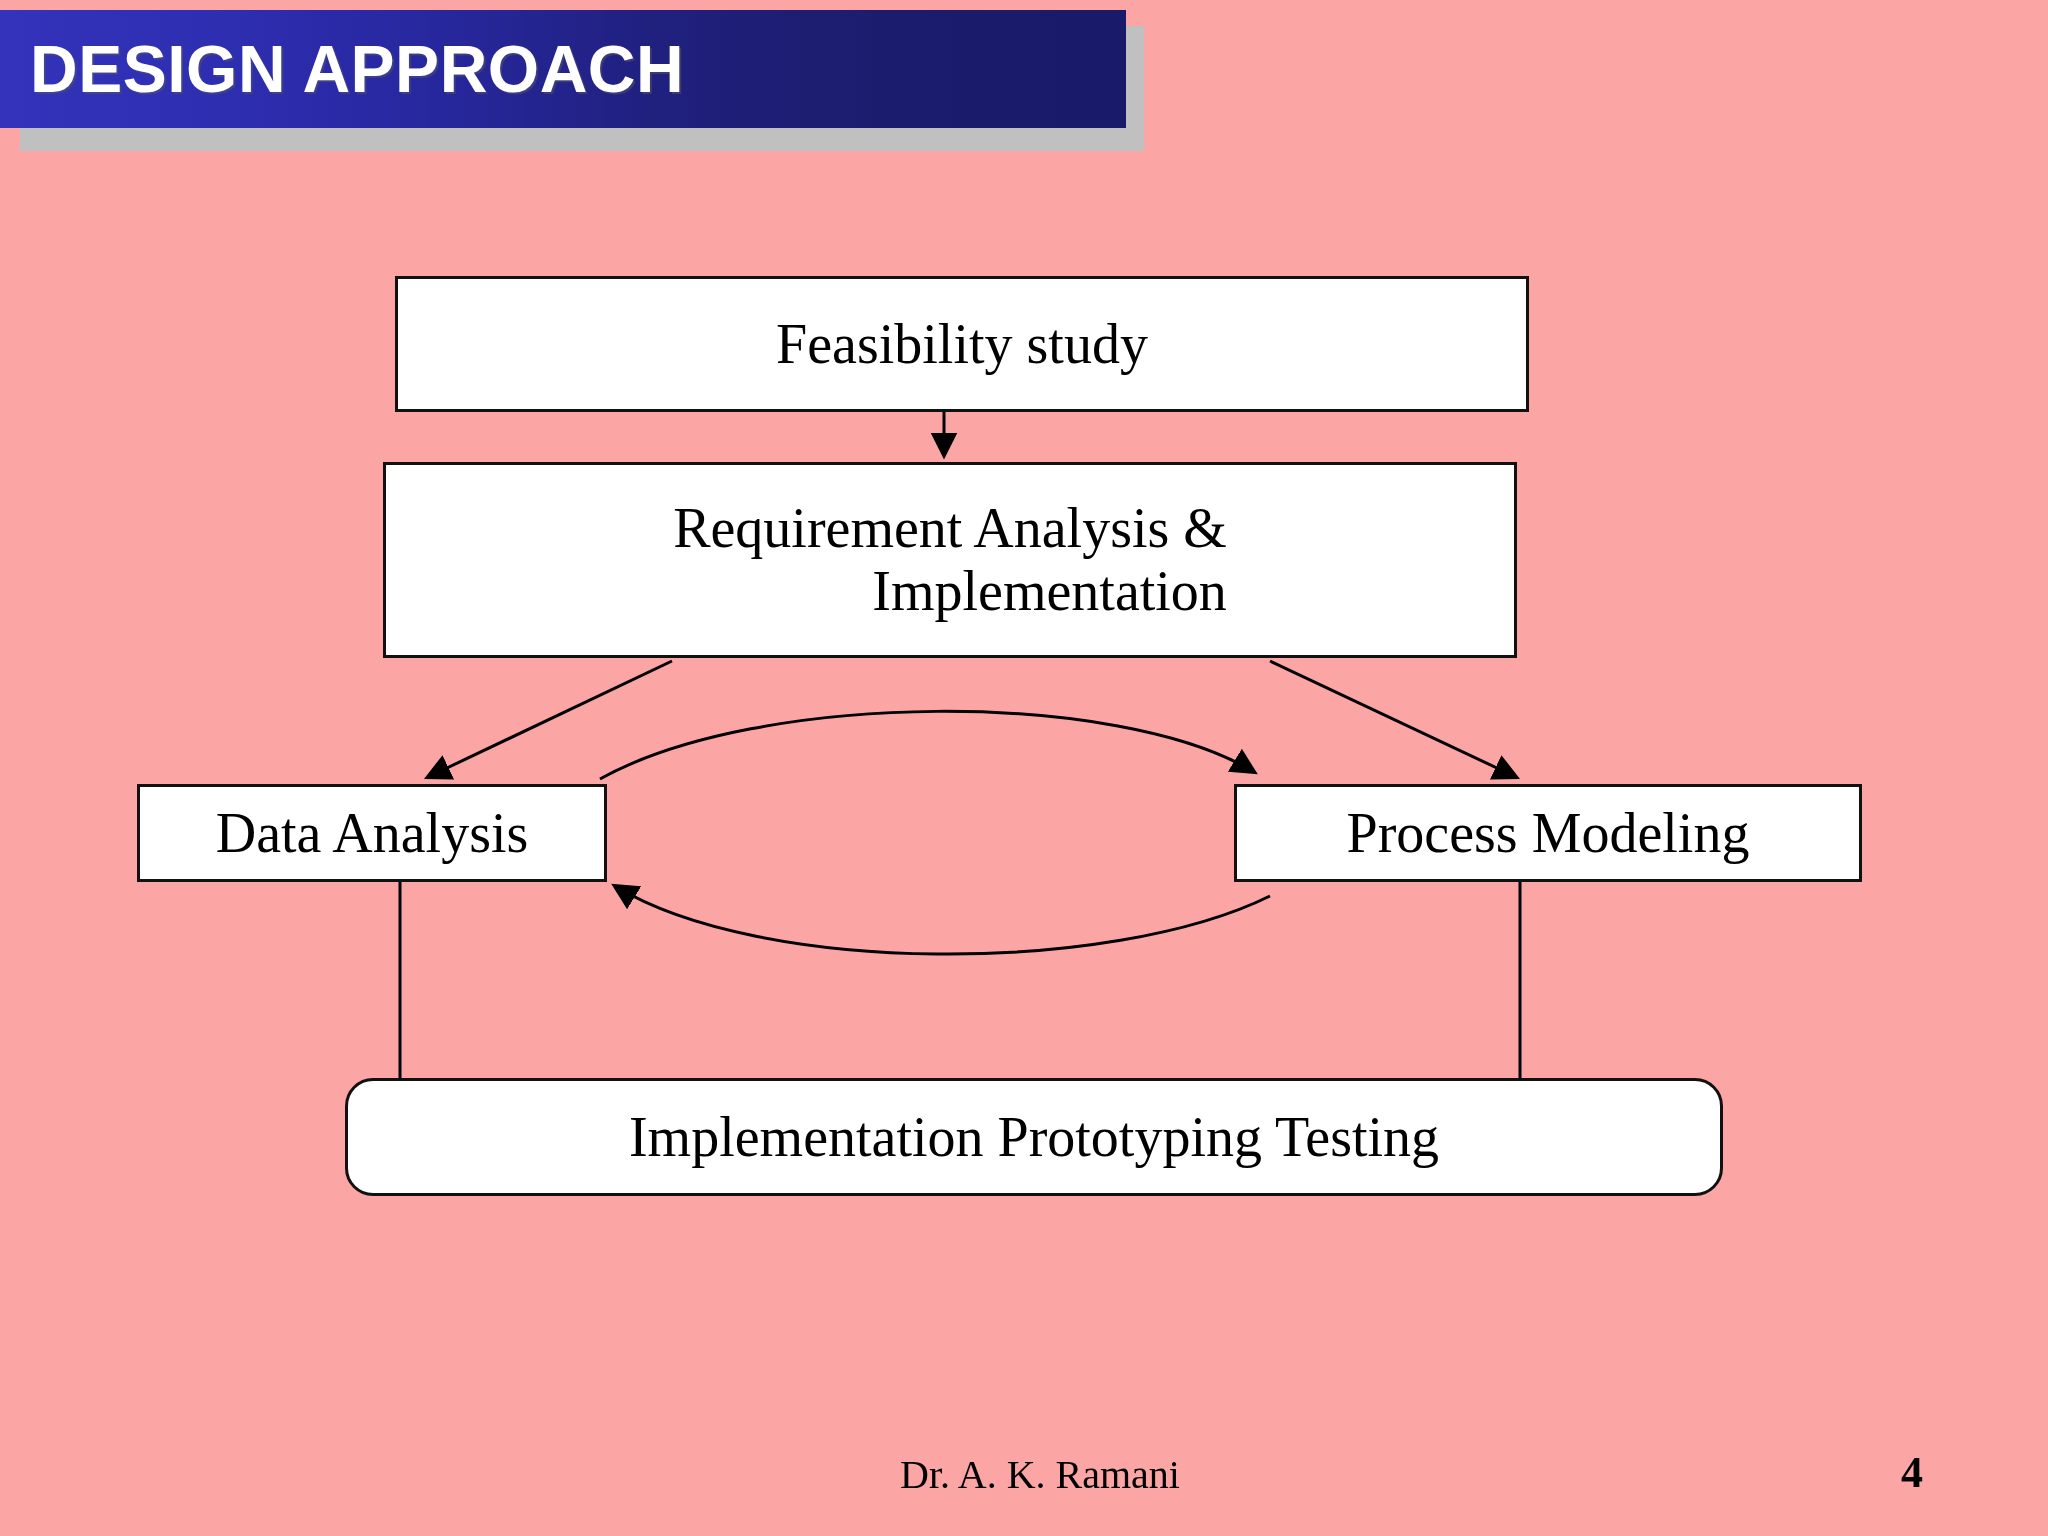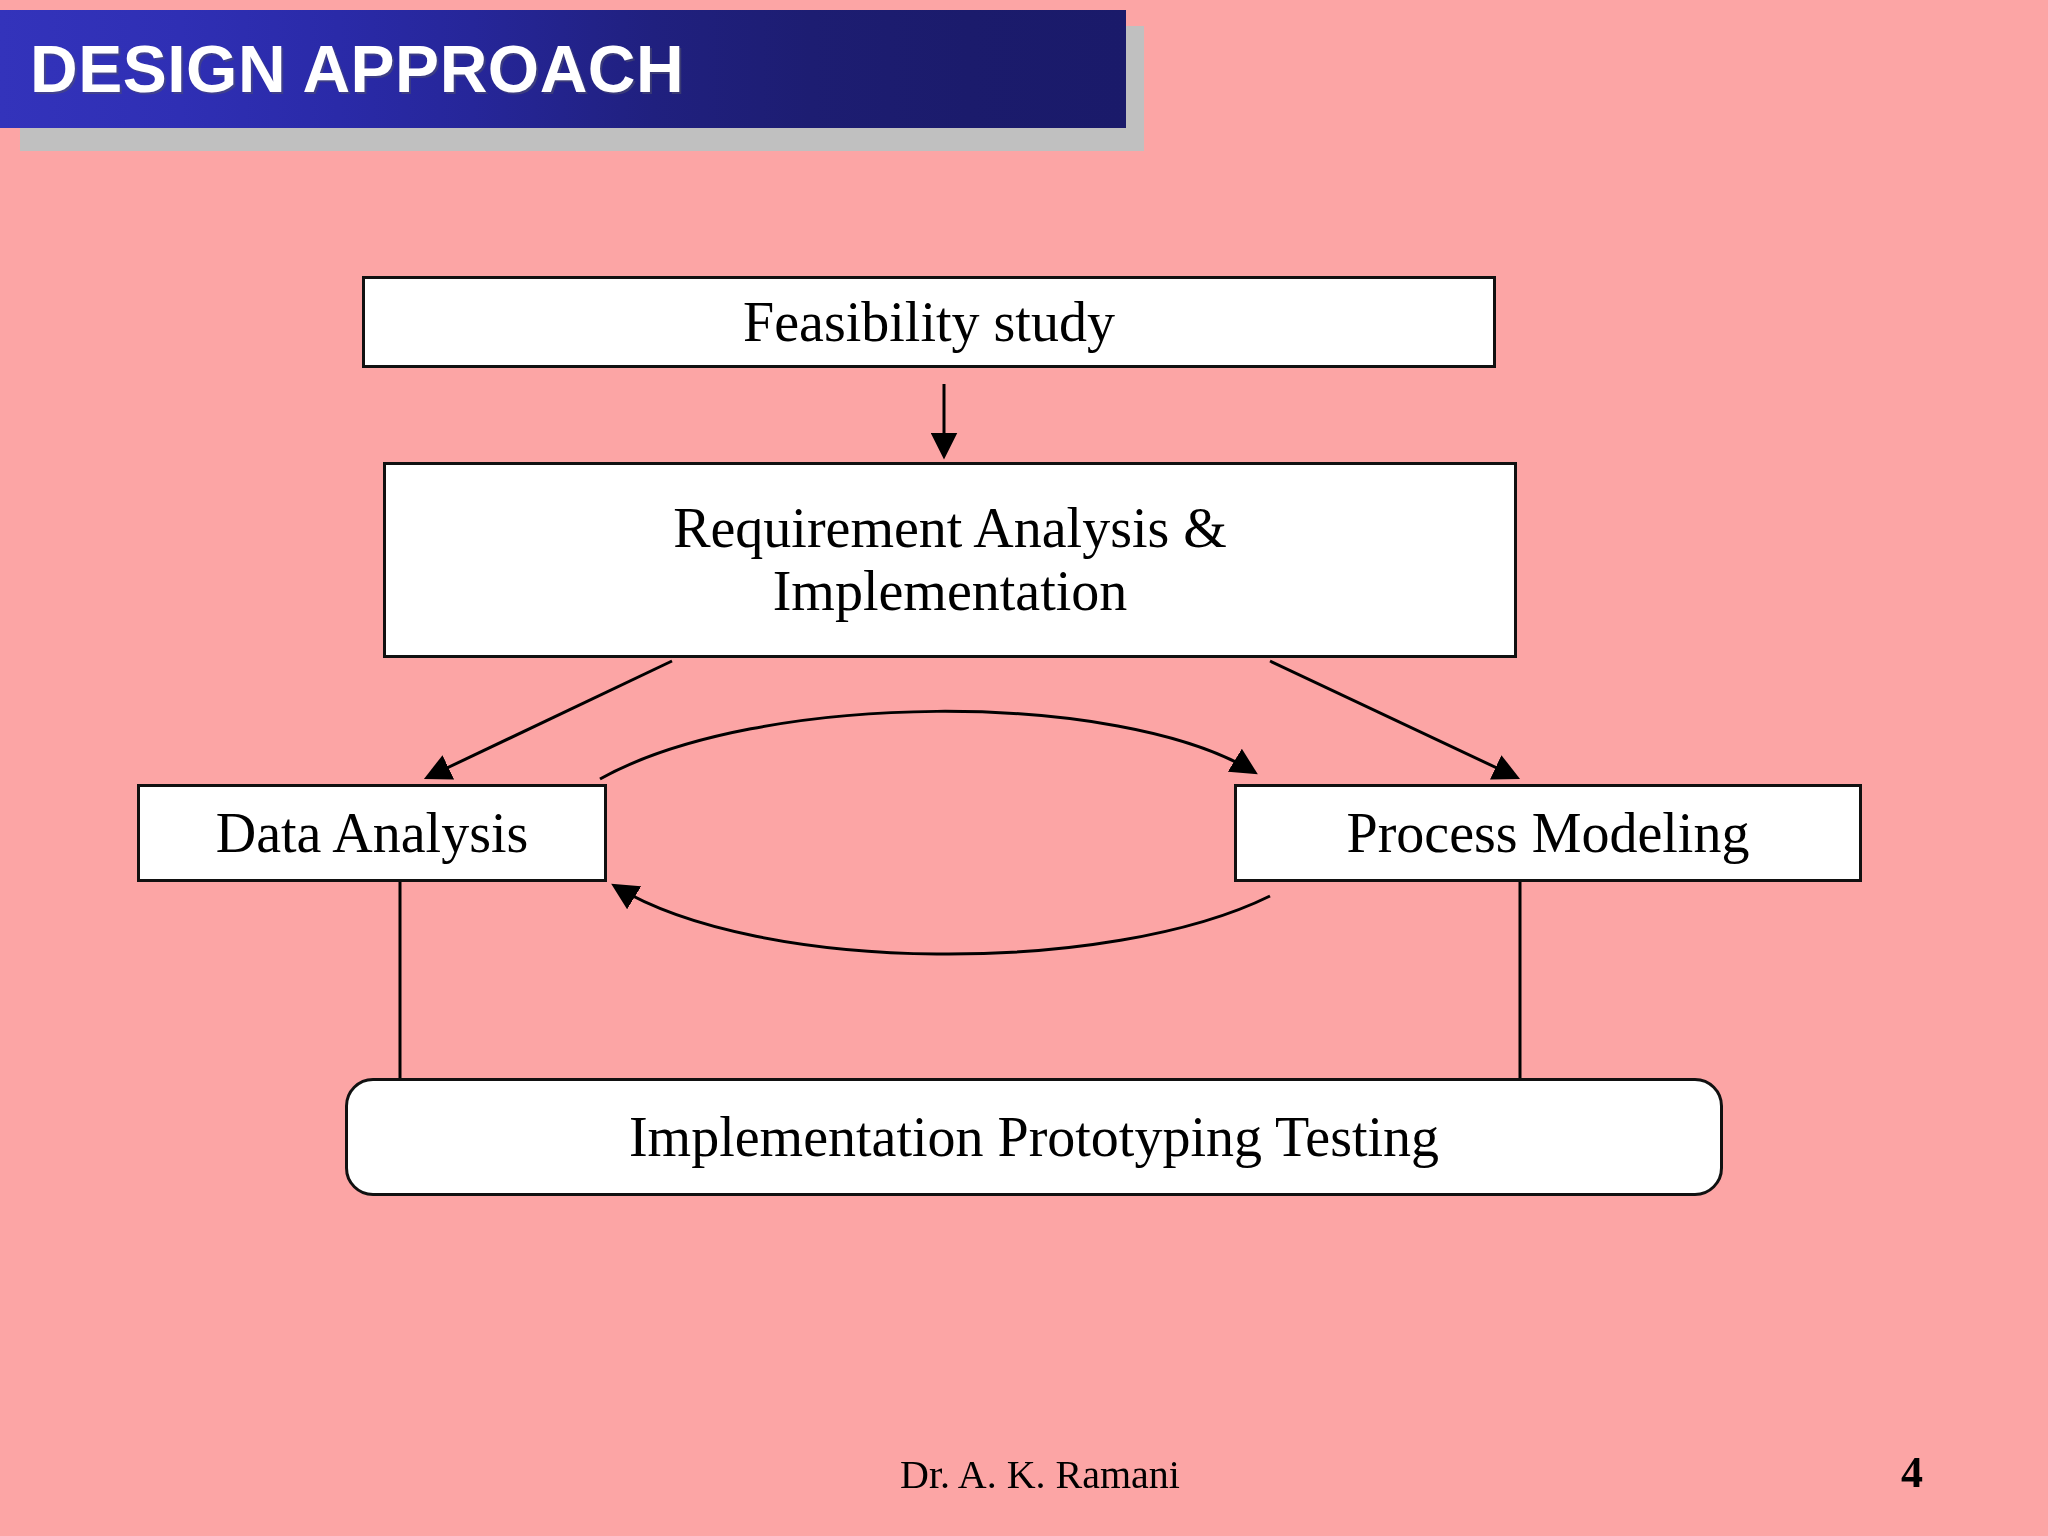--- a/index.html
+++ b/index.html
@@ -73,24 +73,24 @@
     align-items: center;
     justify-content: center;
     text-align: center;
     color: #000000;
     font-family: "Liberation Serif", "DejaVu Serif", serif;
     font-size: 56px;
     line-height: 1.12;
     z-index: 3;
   }
   #node-feasibility {
-    left: 362px;  top: 276px;  width: 1134px; height: 92px;
+    left: 395px;  top: 276px;  width: 1134px; height: 136px;
   }
   #node-requirements {
-    left: 383px;  top: 462px;  width: 1134px; height: 196px;
+    left: 383px;  top: 462px;  width: 1134px; height: 196px; text-align: right;
   }
   #node-data-modeling {
     left: 137px;  top: 784px;  width: 470px;  height: 98px;
   }
   #node-process-modeling {
     left: 1234px; top: 784px;  width: 628px;  height: 98px;
   }
   #node-implementation {
     left: 345px;  top: 1078px; width: 1378px; height: 118px; border-radius: 28px;
   }

